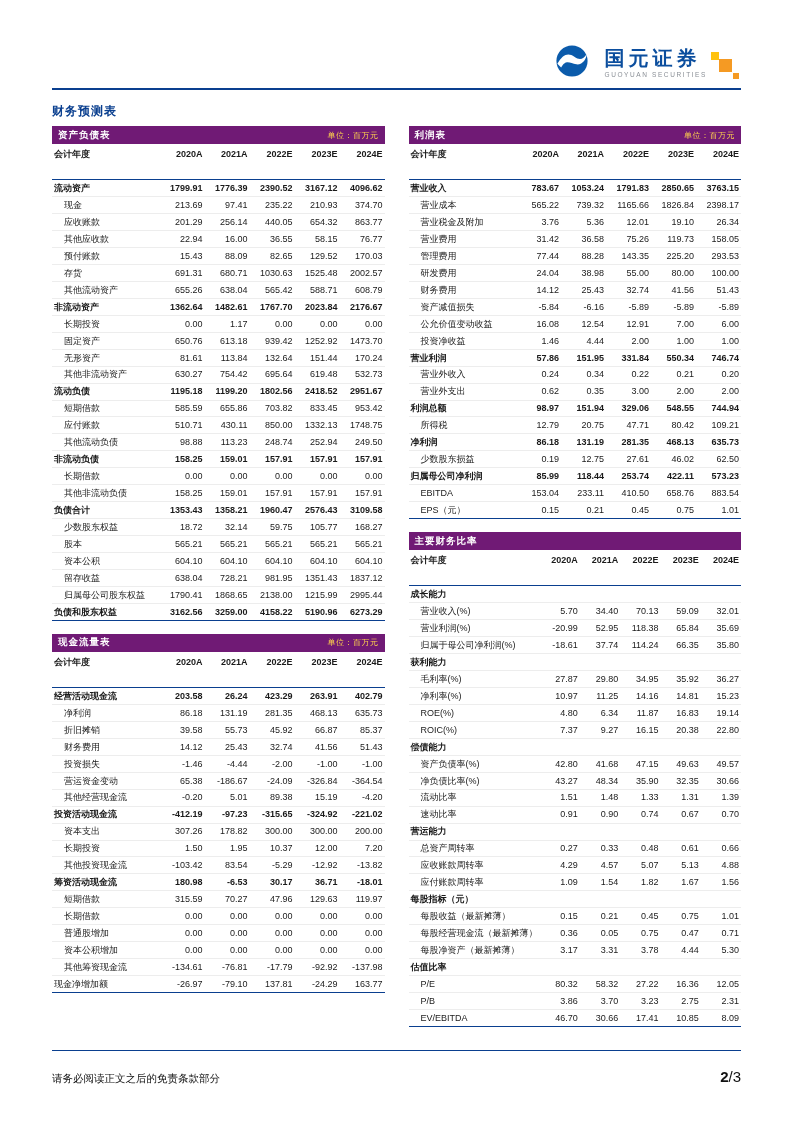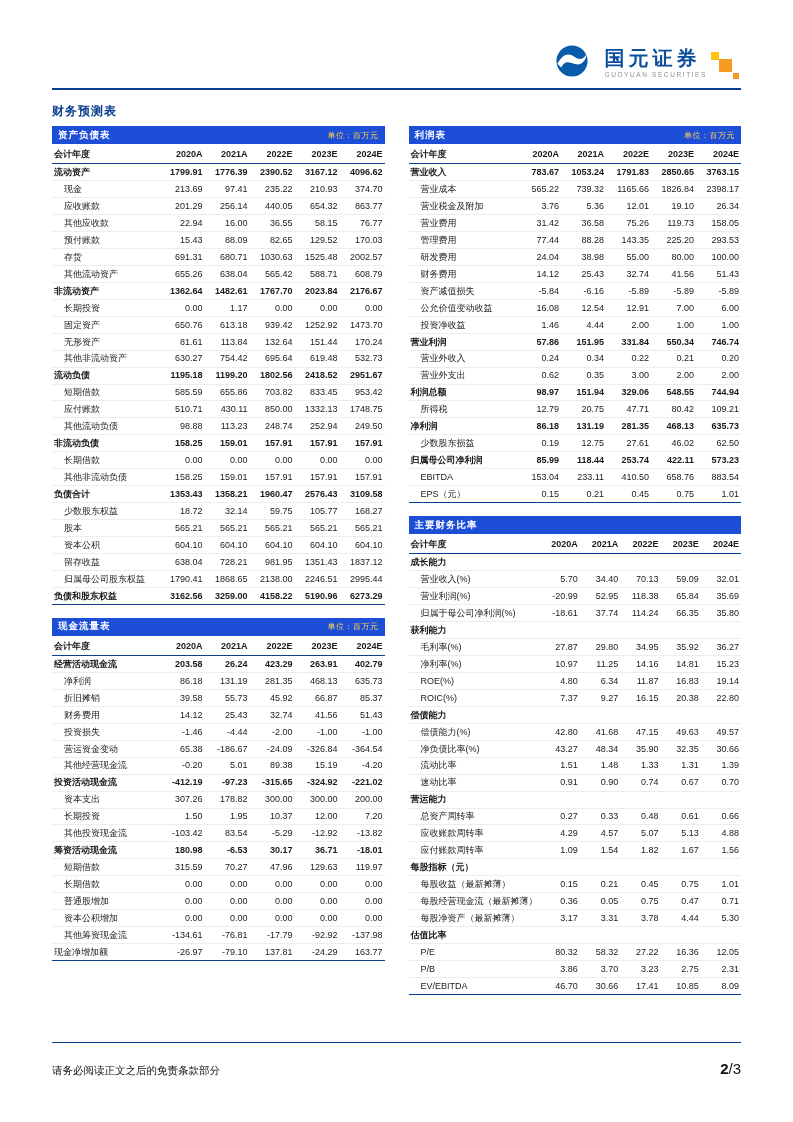--- a/index.html
+++ b/index.html
@@ -21,37 +21,37 @@
 
   .rule-top { margin:10px 52px 0 52px; border-top:2px solid #0a3f8f; }
 
   .section-title { margin:13px 52px 6px 52px; color:#0a3f8f; font-weight:bold; font-size:12px; letter-spacing:1px; }
 
   
   .cols { display:flex; gap:24px; padding:0 52px; align-items:flex-start; }
   .col { flex:1 1 0; min-width:0; }
 
   .fin-block { margin-bottom:13px; }
-  .bar { background:#1d4ed8; height:18px; display:flex; align-items:center; justify-content:space-between; padding:0 6px; }
+  .bar { background:#701a75; height:18px; display:flex; align-items:center; justify-content:space-between; padding:0 6px; }
   .bar-title { color:#ffffff; font-weight:bold; font-size:9.5px; letter-spacing:1px; }
   .bar-unit { color:#ffd34d; font-size:8px; letter-spacing:0.5px; }
 
   table.fin { width:100%; border-collapse:collapse; font-size:9px; color:#1a1a1a; }
   .fin th, .fin td { padding:2.8px 2px; line-height:1.15; white-space:nowrap; }
-  .fin thead th { font-weight:bold; border-bottom:1px solid #0a3f8f; text-align:right; padding-top:5px; padding-bottom:4px; }
+  .fin thead th { font-weight:bold; border-bottom:1px solid #0a3f8f; text-align:right; padding-top:5px; padding-bottom:20px; }
   .fin thead th.lbl { text-align:left; }
   .fin td.num, .fin th.num { text-align:right; width:45px; }
   .fin td.lbl { text-align:left; }
   .fin tbody tr { border-bottom:1px solid #ededed; }
   .fin tbody tr:last-child { border-bottom:1px solid #0a3f8f; }
   .fin tr.bold-row td { font-weight:bold; }
   .fin td.ind { padding-left:12px; }
 
   
-  .footer { position:absolute; left:52px; right:52px; bottom:44px; }
+  .footer { position:absolute; left:52px; right:52px; bottom:36px; }
   .rule-bottom { border-top:1.5px solid #0a3f8f; margin-bottom:17px; }
   .footer-row { display:flex; justify-content:space-between; align-items:baseline; font-size:10.5px; color:#111; }
   .pageno { font-size:15px; }
   .pageno .cur { font-weight:bold; }
 </style>
 </head>
 <body>
 
 <div class="page">
 
@@ -288,21 +288,21 @@
                   <td class="num">728.21</td>
                   <td class="num">981.95</td>
                   <td class="num">1351.43</td>
                   <td class="num">1837.12</td>
                 </tr>
                 <tr>
                   <td class="lbl ind">归属母公司股东权益</td>
                   <td class="num">1790.41</td>
                   <td class="num">1868.65</td>
                   <td class="num">2138.00</td>
-                  <td class="num">2246.51</td>
+                  <td class="num">1215.99</td>
                   <td class="num">2995.44</td>
                 </tr>
                 <tr class="bold-row">
                   <td class="lbl">负债和股东权益</td>
                   <td class="num">3162.56</td>
                   <td class="num">3259.00</td>
                   <td class="num">4158.22</td>
                   <td class="num">5190.96</td>
                   <td class="num">6273.29</td>
                 </tr>
@@ -756,21 +756,21 @@
                 </tr>
                 <tr class="bold-row">
                   <td class="lbl">偿债能力</td>
                   <td class="num"></td>
                   <td class="num"></td>
                   <td class="num"></td>
                   <td class="num"></td>
                   <td class="num"></td>
                 </tr>
                 <tr>
-                  <td class="lbl ind">偿债能力(%)</td>
+                  <td class="lbl ind">资产负债率(%)</td>
                   <td class="num">42.80</td>
                   <td class="num">41.68</td>
                   <td class="num">47.15</td>
                   <td class="num">49.63</td>
                   <td class="num">49.57</td>
                 </tr>
                 <tr>
                   <td class="lbl ind">净负债比率(%)</td>
                   <td class="num">43.27</td>
                   <td class="num">48.34</td>

